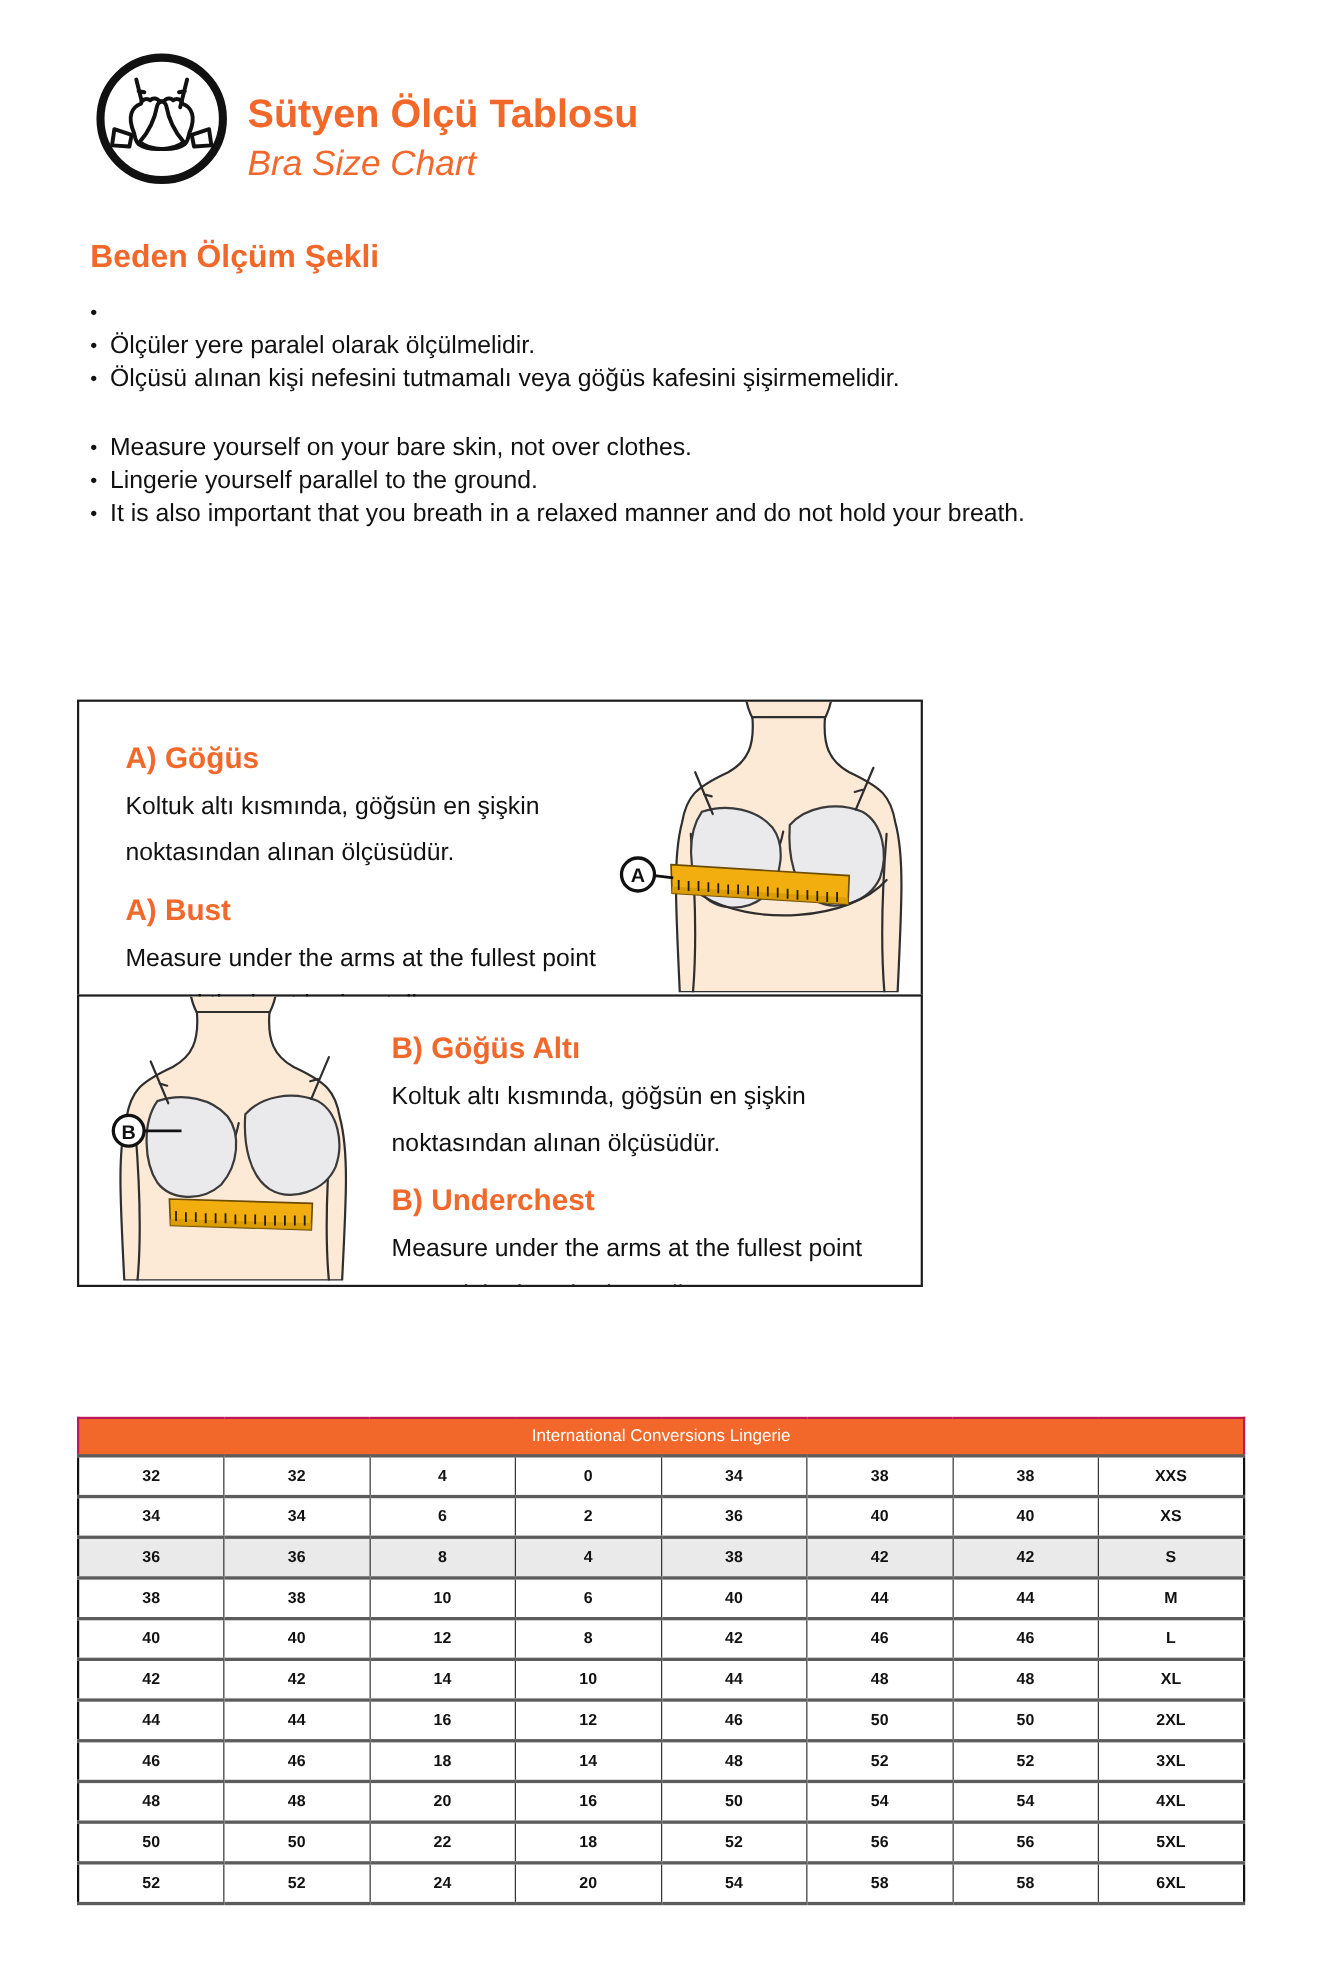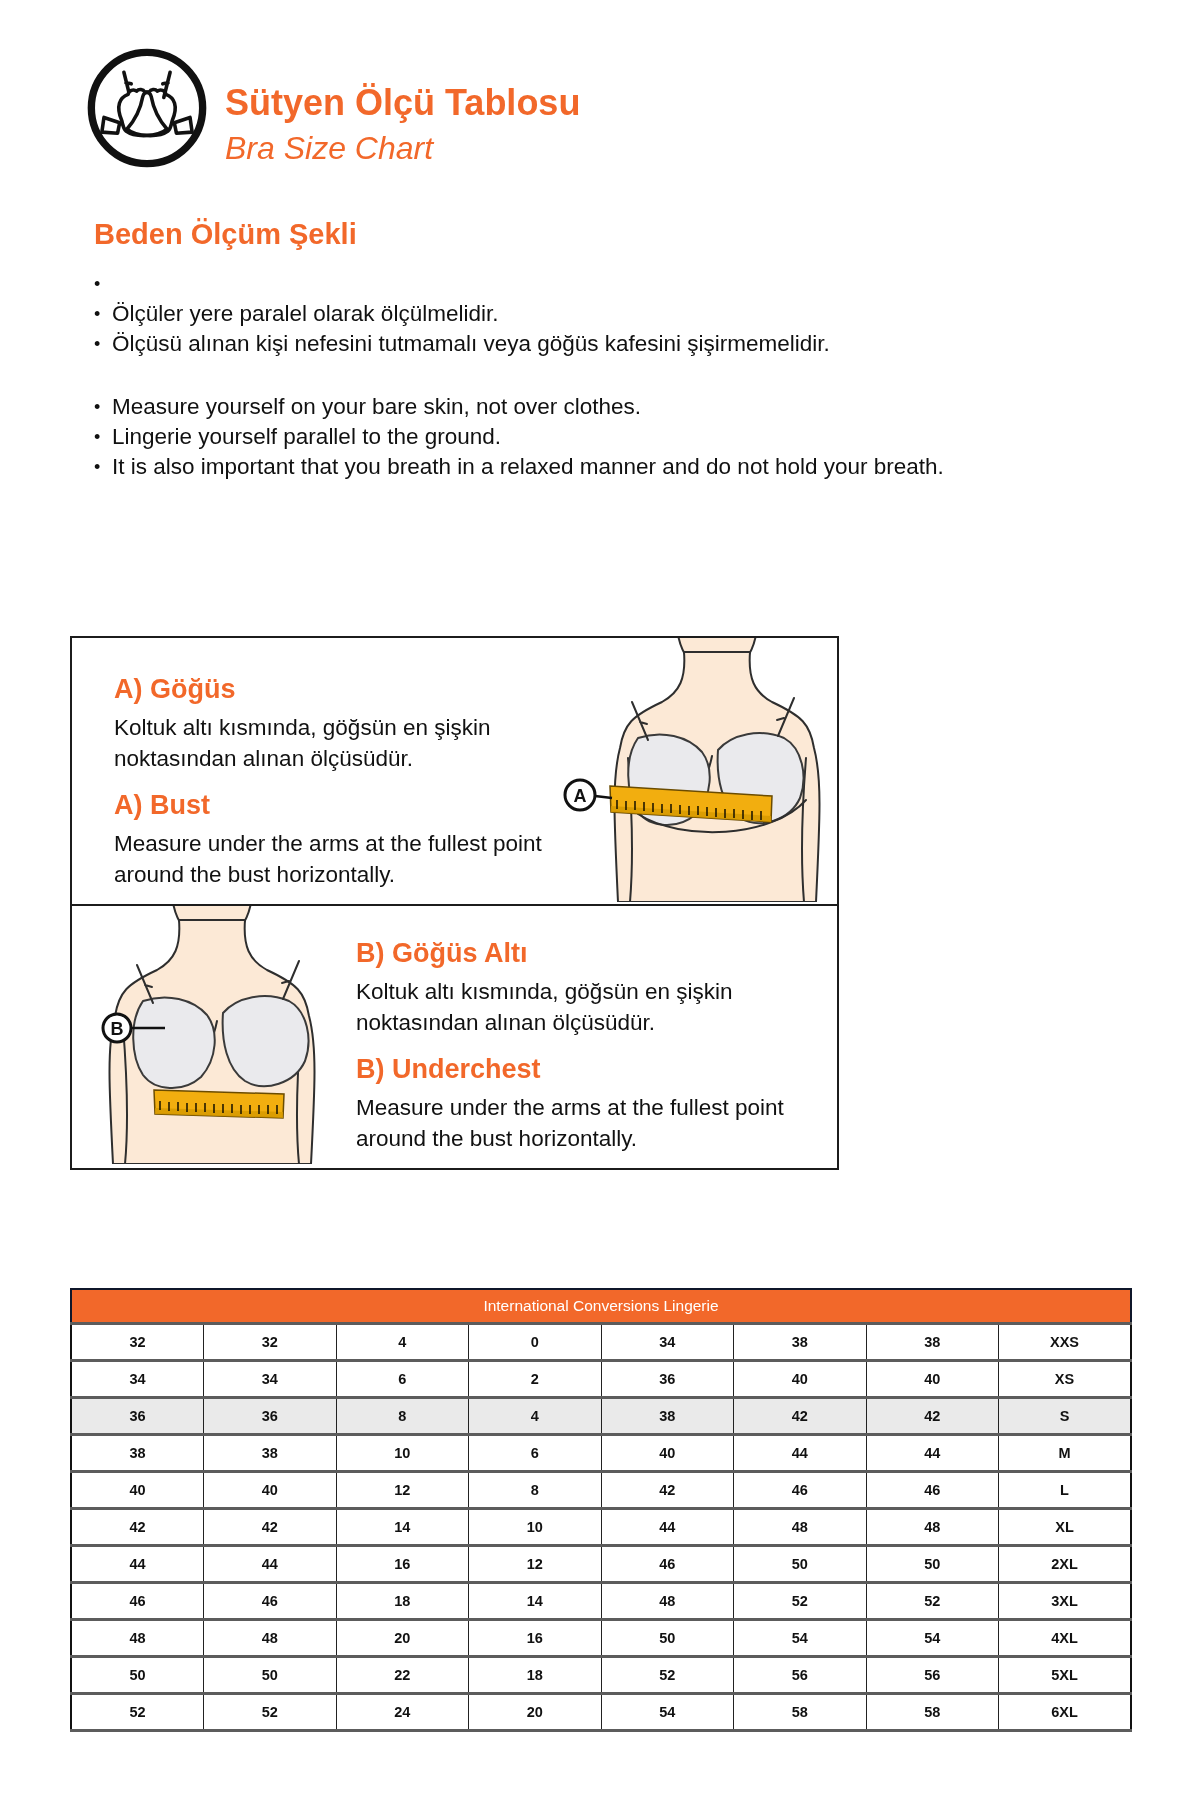--- a/index.html
+++ b/index.html
@@ -6,36 +6,36 @@
   .page{
     position:relative;width:1200px;height:1800px;background:#fff;overflow:hidden;
     font-family:"Liberation Sans", sans-serif;color:#1a1a1a;
   }
   
   .logo{position:absolute;left:84px;top:45px;width:126px;height:126px;}
   .titles{position:absolute;left:225px;top:82px;}
   .titles h1{margin:0;font-size:36px;font-weight:bold;color:var(--accent);letter-spacing:0;}
   .titles .sub{margin-top:6px;font-size:32px;font-style:italic;color:var(--accent);}
   
-  .msec{position:absolute;left:94px;width:1060px;}
+  .msec{position:absolute;left:82px;width:1060px;}
   .msec h2{margin:0 0 18px 0;font-size:29px;font-weight:bold;color:var(--accent);}
   .msec ul{list-style:none;margin:0;padding:0;}
   .msec li{display:flex;align-items:flex-start;font-size:22.5px;line-height:30px;color:#111;}
   .msec li .dot{width:18px;flex:0 0 18px;font-size:18px;line-height:30px;color:#111;}
   
   .mbox{position:absolute;left:70px;width:765px;border:2px solid #1c1c1c;background:#fff;overflow:hidden;}
   .mbox svg.figure{position:absolute;left:0;top:0;}
   .box-text{position:absolute;z-index:2;}
   .box-text h3{margin:0;font-size:27px;font-weight:bold;color:var(--accent);}
-  .box-text p{margin:7px 0 16px 0;font-size:22.5px;line-height:31px;color:#111;width:430px;}
+  .box-text p{margin:7px 0 16px 0;font-size:22.5px;line-height:42px;color:#111;width:430px;}
   
   .conv{position:absolute;left:70px;top:1288px;width:1062px;border-collapse:collapse;table-layout:fixed;}
   .conv .titlebar td{
     background:var(--table-title-bg);color:#fff;font-size:15.5px;font-weight:normal;
-    text-align:center;height:30px;border:2px solid #0f172a;
+    text-align:center;height:30px;border:2px solid #be185d;
   }
   .conv th{
     background:var(--thead-bg);font-size:15px;font-weight:bold;text-align:center;height:34px;
     border-left:1.5px solid #222;border-right:1.5px solid #222;
     border-top:3px solid #5c5c5c;border-bottom:3px solid #5c5c5c;color:#111;
   }
   .conv th:last-child{font-size:13.5px;}
   .conv td{
     font-size:14.5px;font-weight:600;text-align:center;height:32px;color:#111;background:#fff;
     border-left:1.5px solid #222;border-right:1.5px solid #222;

